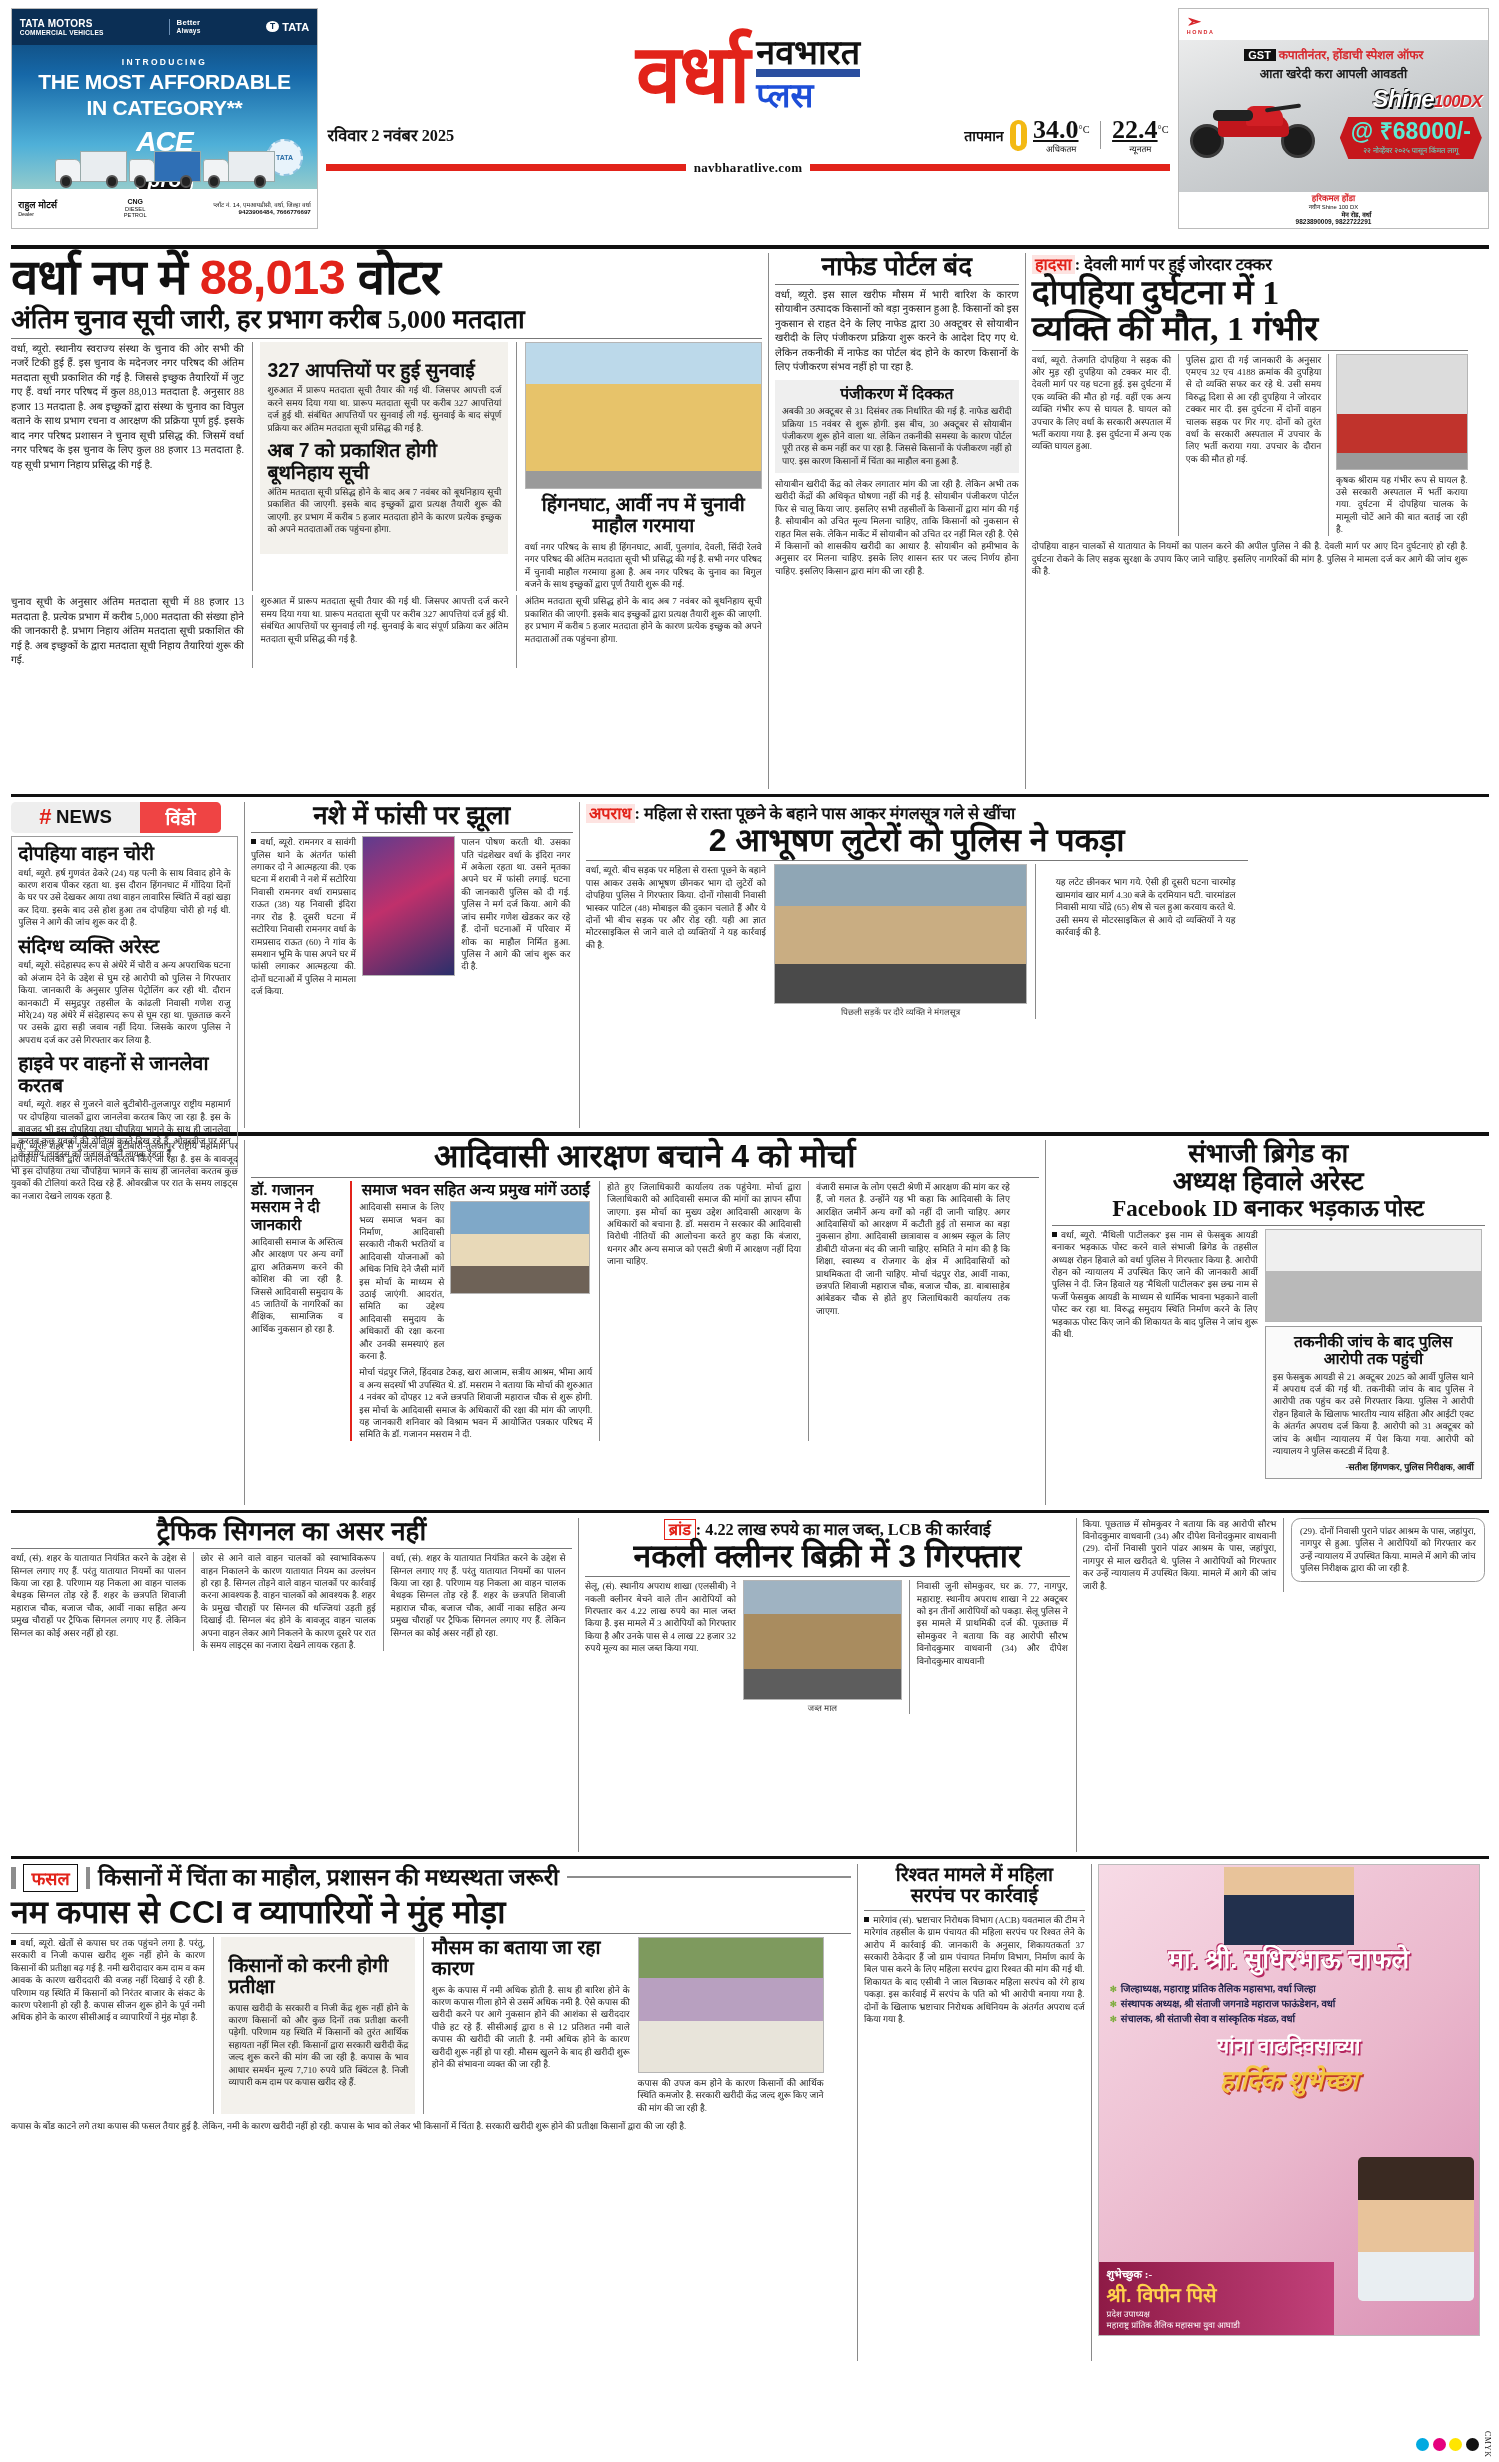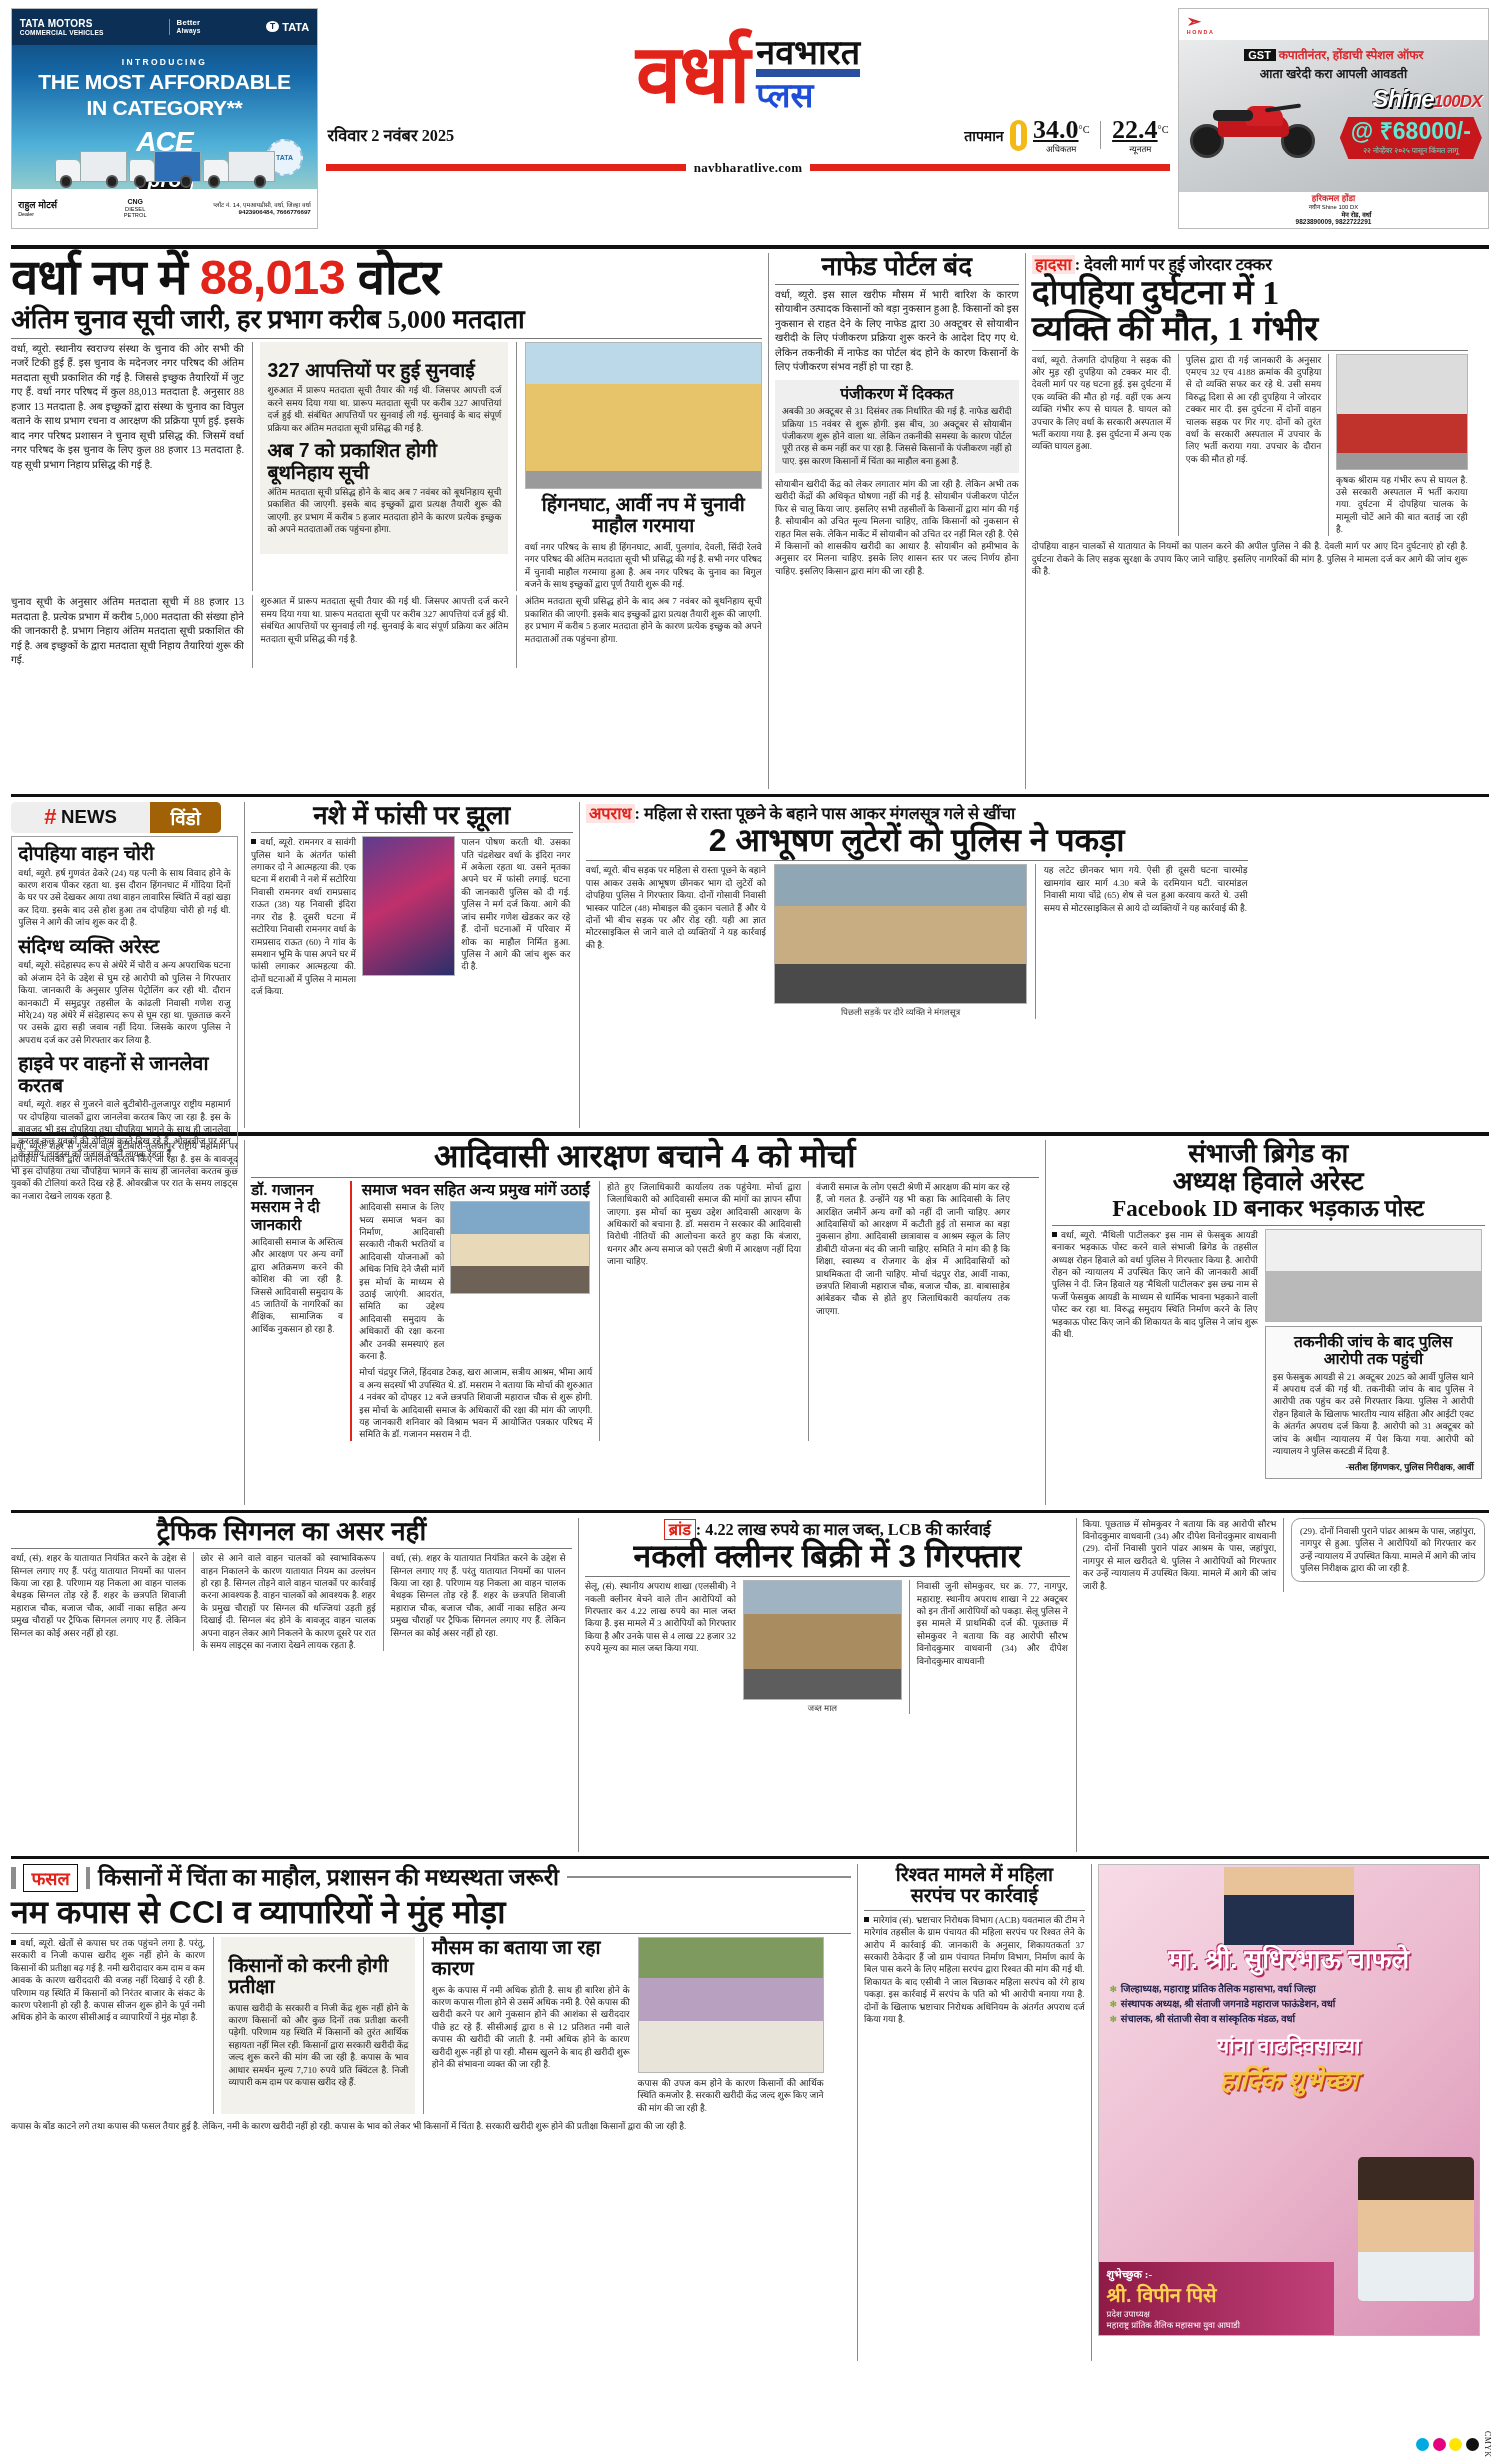--- a/index.html
+++ b/index.html
@@ -134,21 +134,21 @@
 
   
   .tint { background:#f3f1ec; padding:18px 7px; }
   .tint-g { background:#efefef; padding:5.4px 7px; }
 
   
   .newswin { display:flex; align-items:stretch; height:31px; width:210px; margin-bottom:3.1px;}
   .newswin .a { background:#eeeeee; flex:1; display:flex; align-items:center; justify-content:center; gap:4.7px;
                 border-radius:4.7px 0 0 4.7px; font-family:"Liberation Sans",sans-serif; font-weight:bold; font-size:18.6px;}
   .newswin .a .hash { color:#e2231a; font-size:22px; }
-  .newswin .b { background:#a16207; color:#fff; width:71px; display:flex; align-items:center; justify-content:center;
+  .newswin .b { background:#ef4444; color:#fff; width:81px; display:flex; align-items:center; justify-content:center;
                 border-radius:0 4.7px 4.7px 0; font-family:"Liberation Sans",sans-serif; font-weight:bold; font-size:18.6px;}
 
   .sec-tag { display:inline-block; border:1.6px solid #111; padding:0.8px 7px; font-weight:bold; color:#e2231a;
              font-family:"Liberation Sans",sans-serif; font-size:18px; }
 
   
   .cols { display:flex; }
   .col { padding:0 6.2px; }
   .boxed { border:0.8px solid #9a9a9a; padding:6.2px; }
 
@@ -473,21 +473,21 @@
       <div style="display:flex;gap:7.8px;margin-top:3.1px">
         <div style="width:182px">
           <p class="body-txt tiny" style="margin:0">वर्धा, ब्यूरो. बीच सड़क पर महिला से रास्ता पूछने के बहाने पास आकर उसके आभूषण छीनकर भाग दो लुटेरों को दोपहिया पुलिस ने गिरफ्तार किया. दोनों गोसावी निवासी भास्कर पाटिल (48) मोबाइल की दुकान चलाते हैं और ये दोनों भी बीच सड़क पर और रोड़ रही. यही आ ज्ञात मोटरसाइकिल से जाने वाले दो व्यक्तियों ने यह कार्रवाई की है.</p>
         </div>
         <div style="width:256px">
           <div class="photo img-cops" style="height:140px"></div>
           <div class="cap">पिछली सड़कें पर दौरे व्यक्ति ने मंगलसूत्र</div>
         </div>
         <div class="vline"></div>
         <div style="width:206px">
-          <p class="body-txt tiny" style="margin:0">यह लटेट छीनकर भाग गये. ऐसी ही दूसरी घटना चारमोड़ खामगांव खार मार्ग 4.30 बजे के दरमियान घटी. चारमांडल निवासी माया चोंद्रे (65) शेष से चल हुआ करवाय करते थे. उसी समय से मोटरसाइकिल से आये दो व्यक्तियों ने यह कार्रवाई की है.</p>
+          <p class="body-txt tiny" style="margin:12px">यह लटेट छीनकर भाग गये. ऐसी ही दूसरी घटना चारमोड़ खामगांव खार मार्ग 4.30 बजे के दरमियान घटी. चारमांडल निवासी माया चोंद्रे (65) शेष से चल हुआ करवाय करते थे. उसी समय से मोटरसाइकिल से आये दो व्यक्तियों ने यह कार्रवाई की है.</p>
         </div>
       </div>
     </div>
   </div>
 
   <div class="hr-thick"></div>
 
   <div class="cols" style="height:365px;">
 
     <div class="col" style="width:233px;padding-left:0;">

